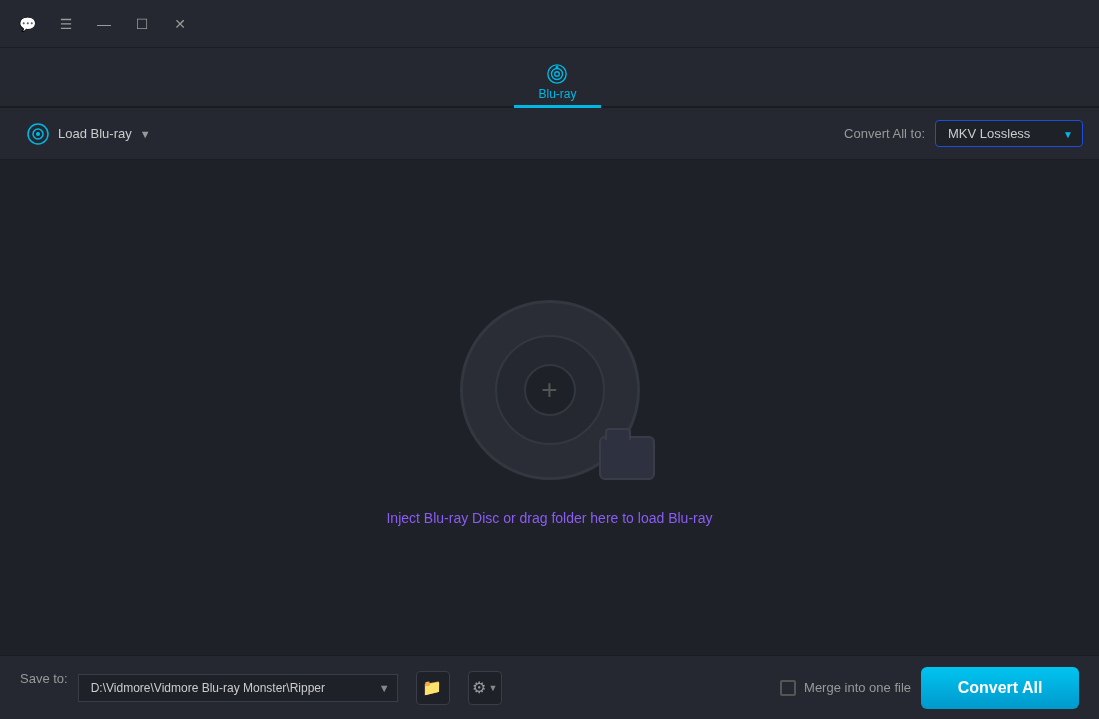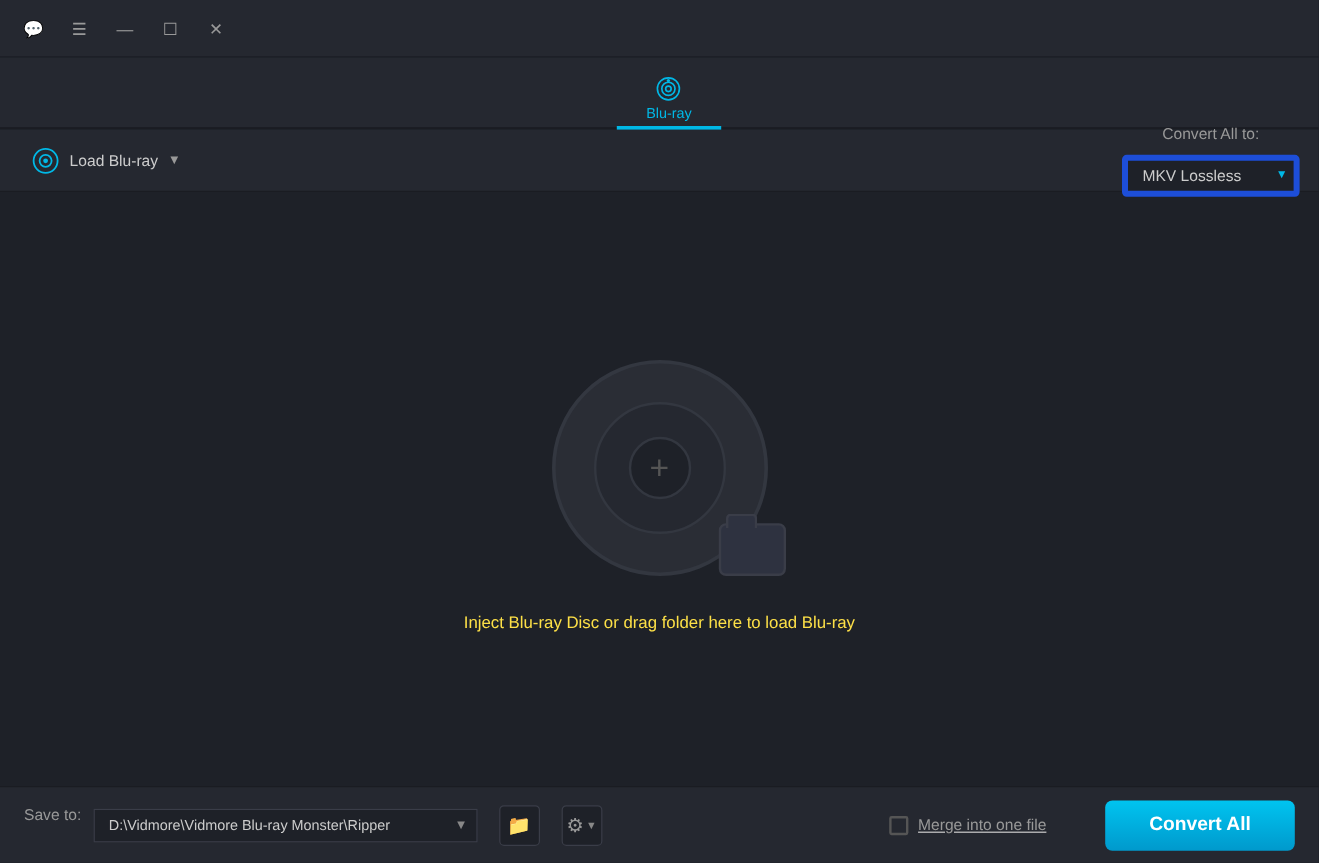--- a/index.html
+++ b/index.html
@@ -106,29 +106,28 @@
       font-size: 13px;
       background: transparent;
       border: none;
       padding: 6px 10px;
       border-radius: 4px;
     }
     .convert-all-to {
       display: flex;
       align-items: center;
       gap: 10px;
-      flex-direction: column;
     }
     .convert-all-label {
       color: #999;
       font-size: 13px;
     }
     .format-select {
       background: #1e2128;
-      border: 5px solid #1d4ed8;
+      border: 1px solid #1d4ed8;
       color: #ccc;
       padding: 5px 32px 5px 12px;
       border-radius: 4px;
       font-size: 13px;
       appearance: none;
       cursor: pointer;
       width: 148px;
       position: relative;
     }
     .format-select-wrapper {
@@ -219,21 +218,21 @@
       left: 4px;
       width: 22px;
       height: 10px;
       background: #2e3240;
       border-radius: 4px 4px 0 0;
       border: 2px solid #3a3d48;
       border-bottom: none;
     }
 
     .drop-hint {
-      color: #fde047;
+      color: #8b5cf6;
       font-size: 14px;
       text-align: right;
     }
 
     
     .footer {
       background: #252830;
       height: 64px;
       display: flex;
       align-items: center;
@@ -298,22 +297,21 @@
     }
     .settings-btn-inner {
       display: flex;
       align-items: center;
     }
 
     .merge-section {
       display: flex;
       align-items: center;
       gap: 8px;
-      margin: 0 20px;
-      text-decoration: underline;
+      margin: 0 10px;
     }
     .merge-checkbox {
       width: 16px;
       height: 16px;
       border: 2px solid #555;
       border-radius: 2px;
       background: transparent;
       cursor: pointer;
       appearance: none;
     }
@@ -327,21 +325,20 @@
       background: linear-gradient(180deg, #00c4f0 0%, #0099cc 100%);
       color: #fff;
       border: none;
       border-radius: 6px;
       padding: 12px 32px;
       font-size: 16px;
       font-weight: 600;
       cursor: pointer;
       white-space: nowrap;
       min-width: 158px;
-      margin-left: 29px;
     }
 
     
     .bluray-nav-icon {
       width: 22px;
       height: 22px;
     }
     .load-disk-icon {
       width: 24px;
       height: 24px;

